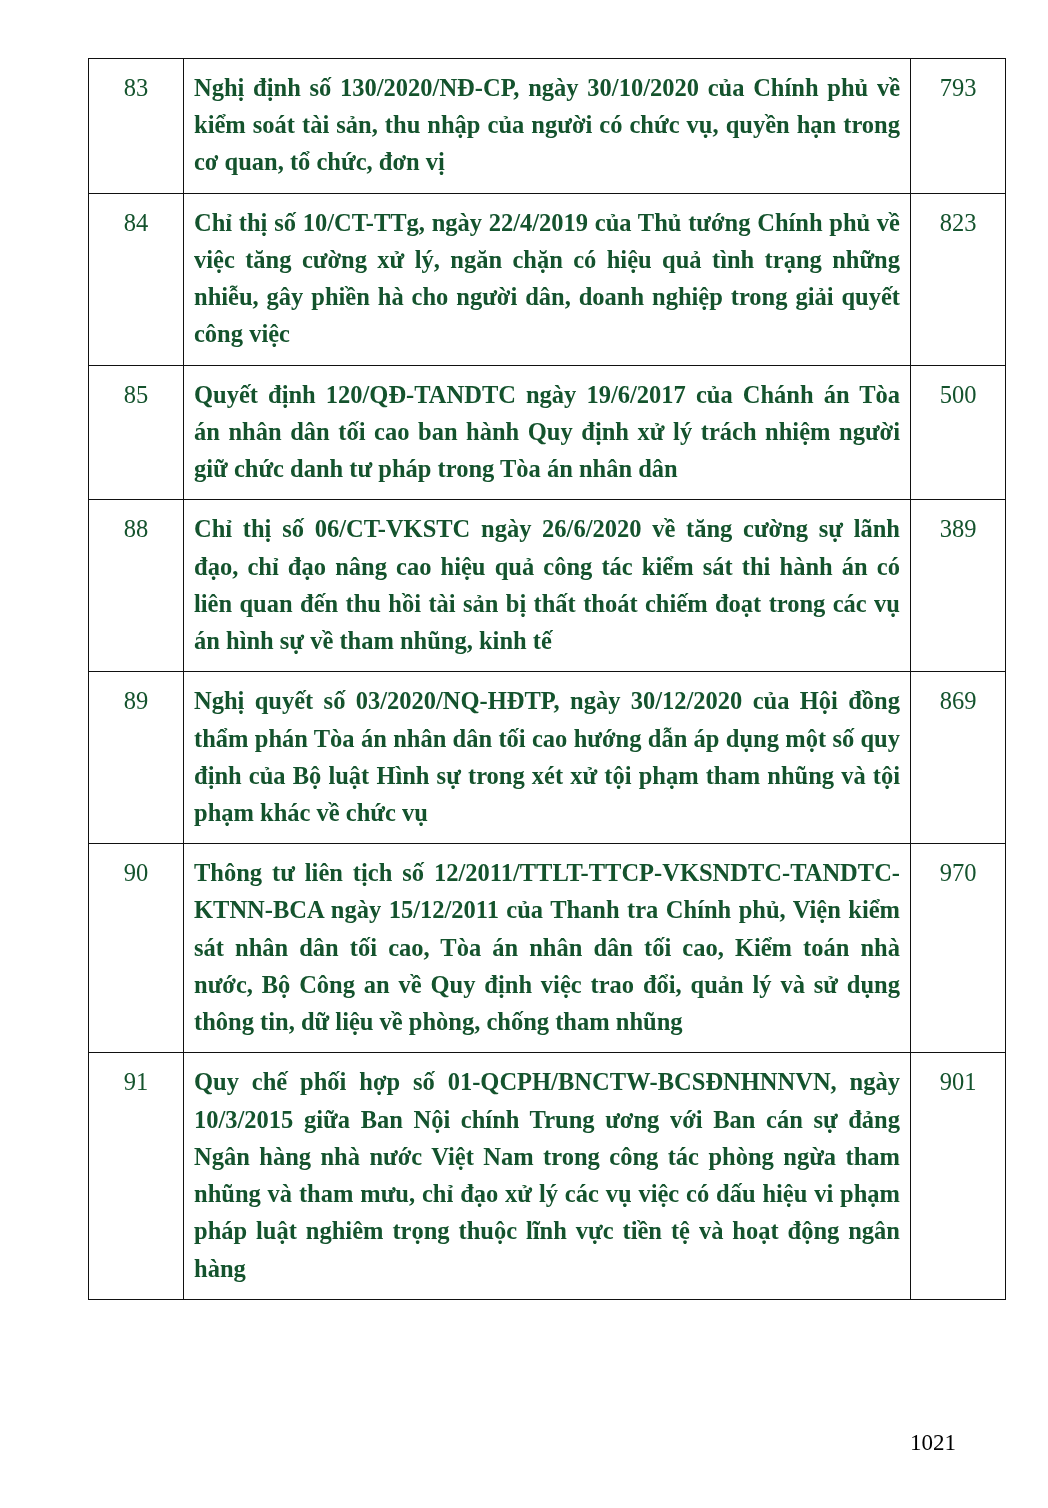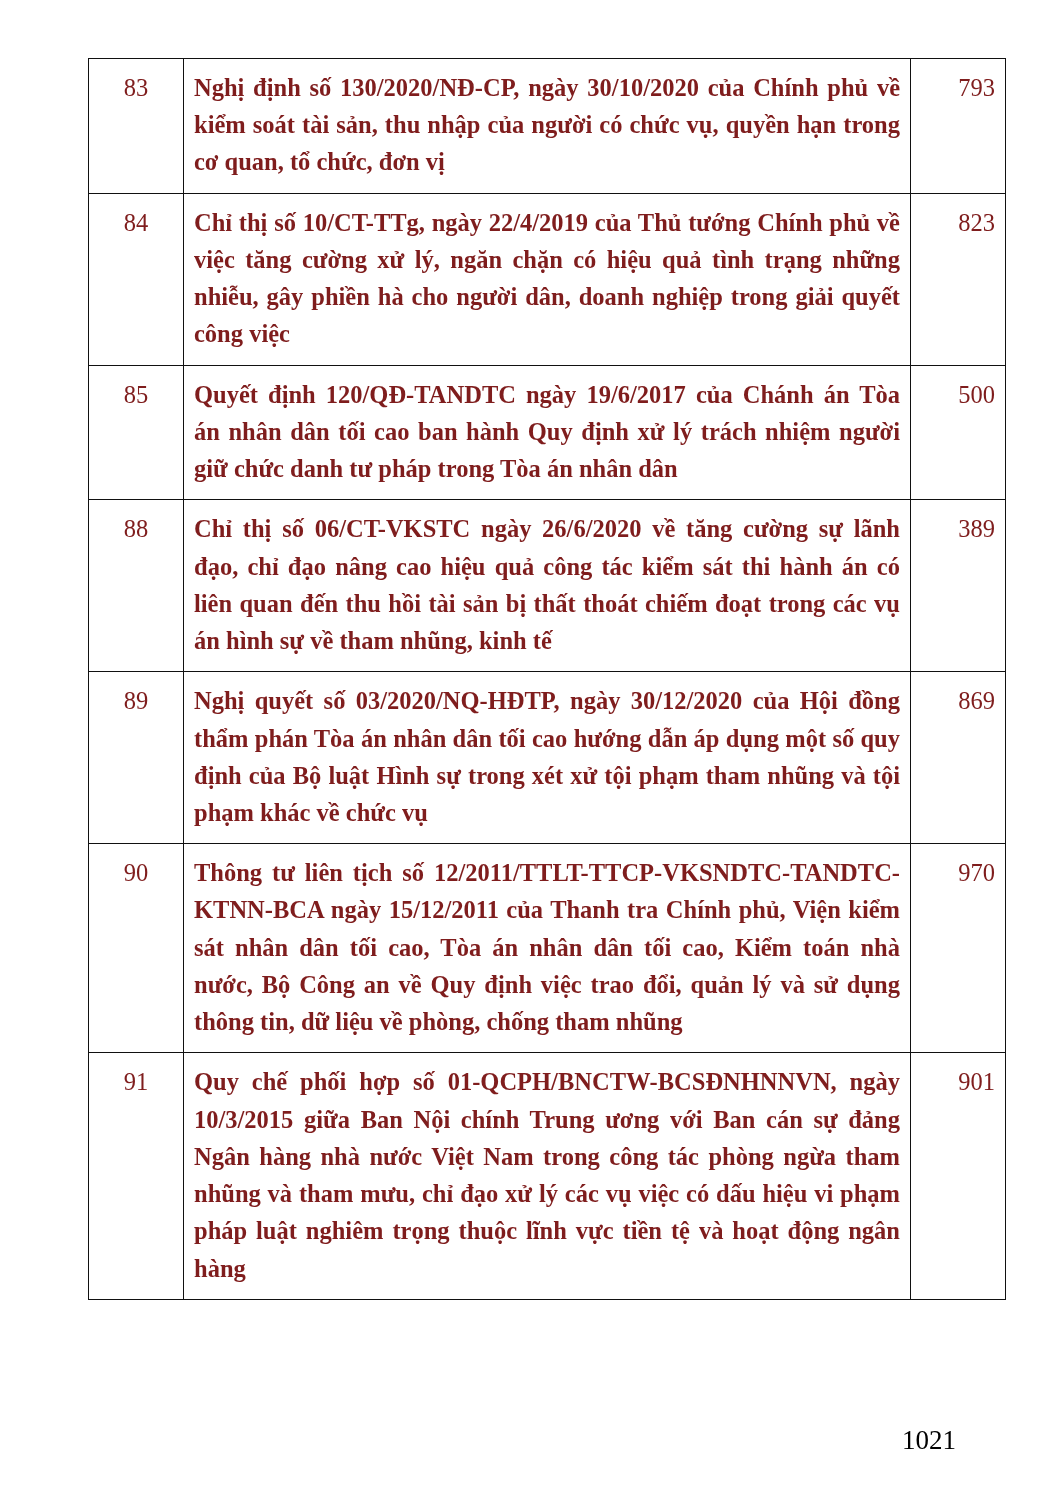--- a/index.html
+++ b/index.html
@@ -22,48 +22,48 @@
     width: 854px;
     border-collapse: collapse;
     table-layout: fixed;
   }
   .doc-table td {
     border: 1px solid #111111;
     vertical-align: top;
     padding: 10px 10px 12px 10px;
     font-size: 24.5px;
     line-height: 1.52;
-    color: #7f1d1d;
+    color: #14532d;
   }
   .col-num {
     width: 74px;
     text-align: center;
   }
   .col-title {
     width: 706px;
     text-align: justify;
     text-justify: inter-word;
     hyphens: none;
     font-weight: bold;
   }
   .col-page {
     width: 74px;
-    text-align: right;
+    text-align: center;
   }
   .num-cell {
     padding-top: 12px;
   }
   .page-cell {
     padding-top: 12px;
   }
   .page-footer {
     position: absolute;
     right: 92px;
     bottom: 52px;
-    font-size: 27px;
+    font-size: 23px;
     color: #000000;
     font-family: "Liberation Serif", serif;
   }
 </style>
 </head>
 <body>
 
 <div class="page">
 
   <table class="doc-table">

